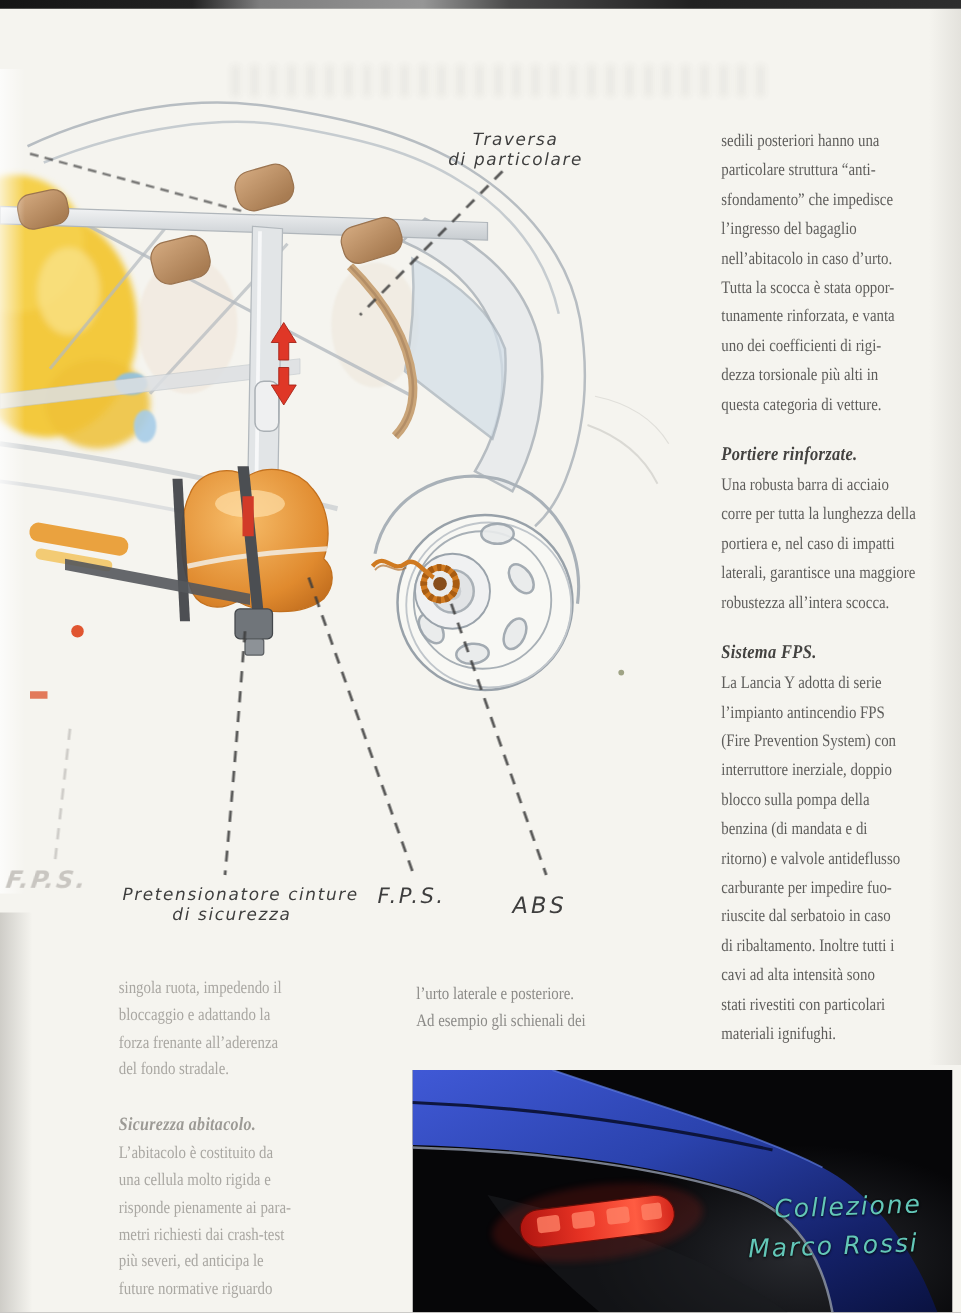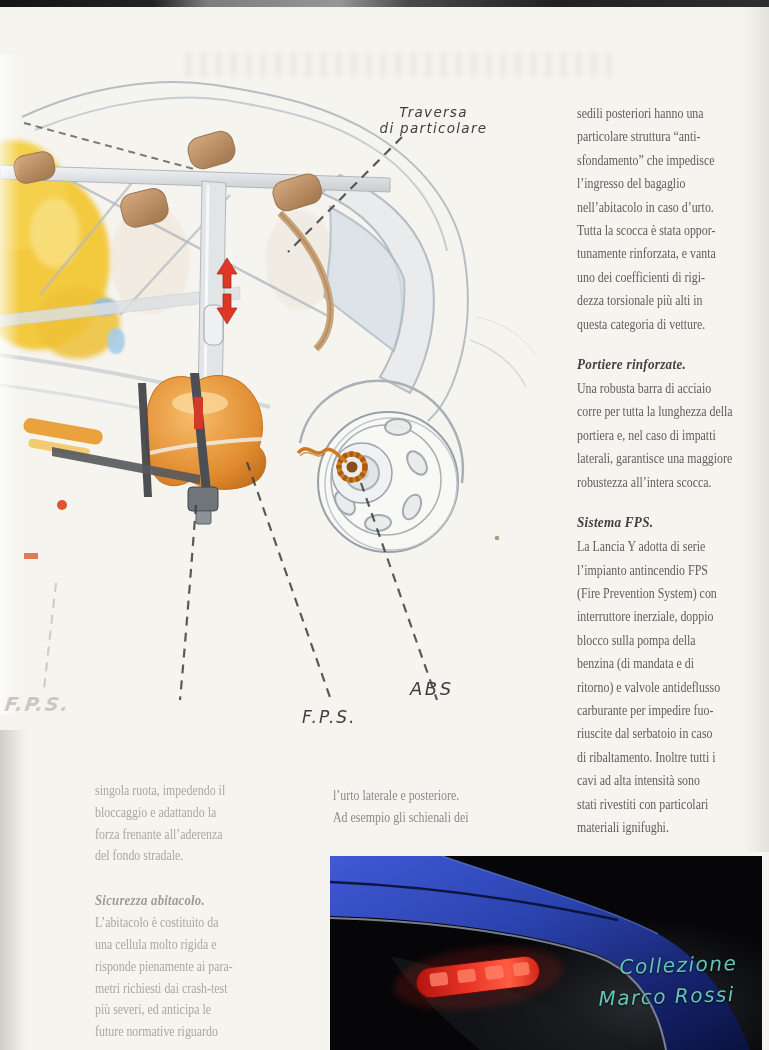--- a/index.html
+++ b/index.html
@@ -28,24 +28,24 @@
     background:linear-gradient(270deg, rgba(100,95,85,0.12), rgba(100,95,85,0));
   }
   .car-illo { position:absolute; left:0; top:55px; width:540px; height:660px; }
 
   
   .dlabel {
     position:absolute; font-family:"DejaVu Sans", sans-serif; font-style:italic;
     color:#3e3e3e; letter-spacing:1.3px; line-height:16px; font-size:13.5px;
   }
   .dlabel .tl { white-space:pre; }
-  .label-traversa { left:345px; top:104px; width:135px; text-align:center;margin-left:21px; }
+  .label-traversa { left:345px; top:104px; width:135px; text-align:center; }
   .label-pretensioner { left:98px; top:708px; width:175px; text-align:center; }
   .label-fps { left:302px; top:709px; font-size:17px; letter-spacing:2px; }
-  .label-abs { left:410px; top:681px; font-size:18px; letter-spacing:2.5px; }
+  .label-abs { left:410px; top:717px; font-size:18px; letter-spacing:2.5px; }
   .label-fps-left {
     left:5px; top:696px; font-size:19px; letter-spacing:2px; color:#c9c6c1;
     transform:skewX(-8deg); filter:blur(0.4px); font-weight:bold;
   }
 
   
   .tcol { position:absolute; transform:scaleX(0.85); transform-origin:0 0; }
   .tcol .tl { white-space:pre; }
   .col-right { left:577px; top:102px; width:210px; font-size:14px; line-height:23.4px; color:#5e5d5b; }
   .col-right .para { margin:0; }
@@ -225,20 +225,24 @@
 
     <circle cx="497" cy="483" r="2.3" fill="#8a8f6a" opacity="0.8"></circle>
     <rect x="0" y="0" width="20" height="660" fill="url(#leftSmear)"></rect>
   </svg>
 
   <div class="dlabel label-traversa">
       <div class="tl">Traversa</div>
       <div class="tl">di particolare</div>
     </div>
   <div class="dlabel label-fps-left">F.P.S.</div>
+  <div class="dlabel label-pretensioner">
+      <div class="tl">Pretensionatore cinture</div>
+      <div class="tl">di sicurezza</div>
+    </div>
   <div class="dlabel label-fps">F.P.S.</div>
   <div class="dlabel label-abs">ABS</div>
 
   <div class="tcol col-right">
     <div class="para">
         <div class="tl">sedili posteriori hanno una</div>
         <div class="tl">particolare struttura “anti-</div>
         <div class="tl">sfondamento” che impedisce</div>
         <div class="tl">l’ingresso del bagaglio</div>
         <div class="tl">nell’abitacolo in caso d’urto.</div>

